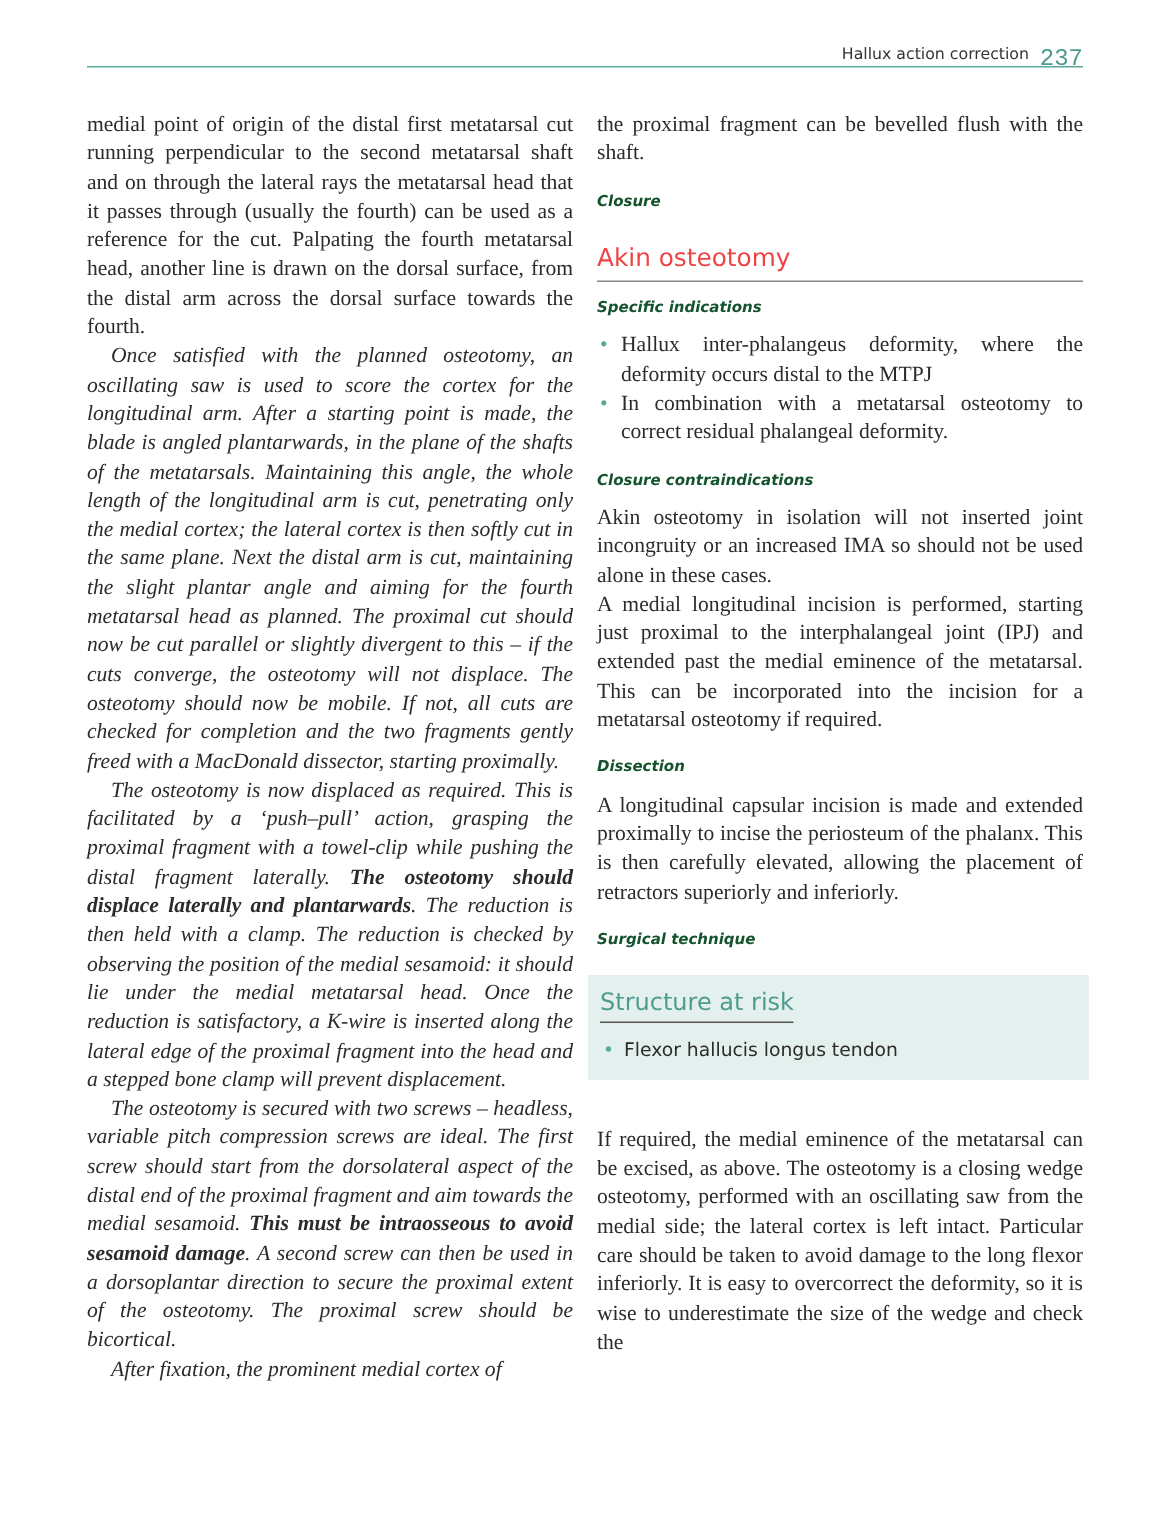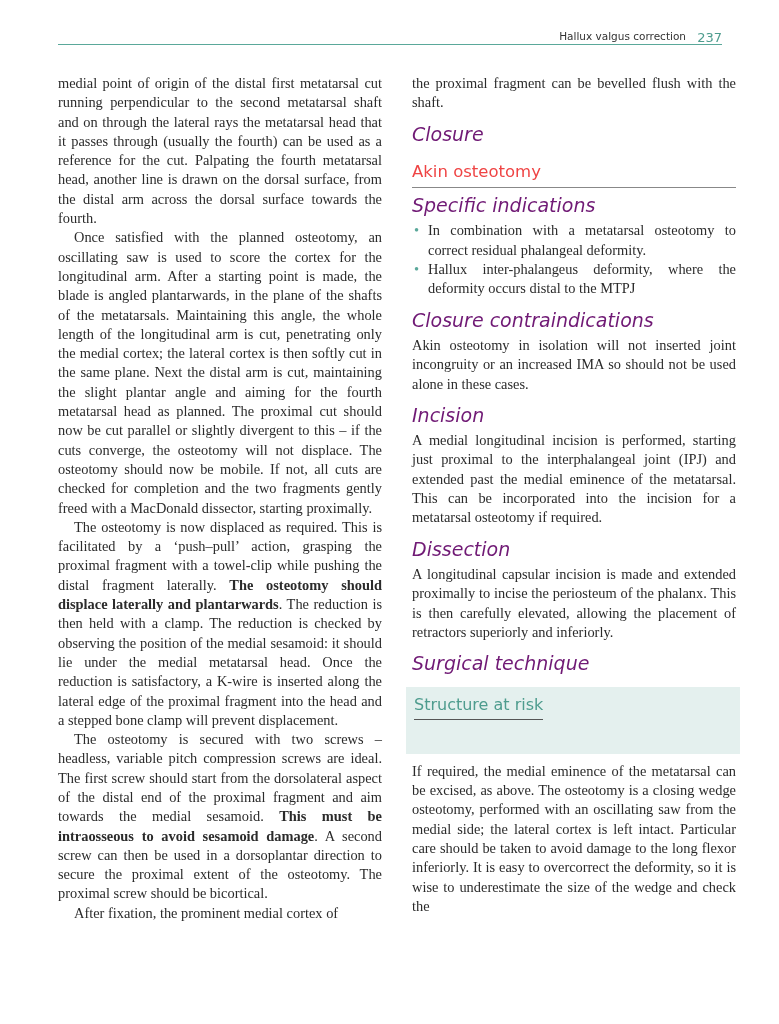--- a/index.html
+++ b/index.html
@@ -1,65 +1,67 @@
 <!DOCTYPE html>
 <html><head>
 <meta charset="utf-8">
 <style>
   html,body{margin:0;padding:0;background:#fff;}
   body{width:779px;height:1024px;position:relative;overflow:hidden;}
   .serif{font-family:"Liberation Serif","DejaVu Serif",serif;}
   .sans{font-family:"DejaVu Sans","Liberation Sans",sans-serif;}
   .header{position:absolute;left:58px;top:28px;width:664px;height:16px;border-bottom:1.5px solid #5aa89a;}
   .header .title{position:absolute;right:36px;top:2px;font-size:10.5px;color:#333;}
-  .header .pnum{position:absolute;right:0;top:2px;font-size:13px;color:#4e9c8e;}
+  .header .pnum{position:absolute;right:0;top:2px;font-size:16px;color:#4e9c8e;font-family:Liberation Mono, monospace;}
   .col{position:absolute;top:74px;width:324px;font-size:14.4px;line-height:19.3px;color:#2b2b2b;text-align:justify;}
   .col.left{left:58px;}
-  .col.right{left:412px;}
+  .col.right{left:398px;}
   .col p{margin:0;}
-  .indent{text-indent:16px;}
-  .h-italic{font-style:italic;color:#701a75;font-size:19px;margin:12px 0 6px 0;font-family:"DejaVu Sans","Liberation Sans",sans-serif;font-weight:400;}
+  .indent{text-indent:16px;font-style:italic;}
+  .h-italic{font-style:italic;color:#14532d;font-size:10px;margin:12px 0 6px 0;font-family:"DejaVu Sans","Liberation Sans",sans-serif;font-weight:700;}
   .h-section{color:#ef4444;font-size:16.5px;margin:18px 0 8px 0;padding-bottom:6px;border-bottom:1px solid #888;font-family:"DejaVu Sans","Liberation Sans",sans-serif;}
   ul.bul{list-style:none;margin:0;padding:0;}
   ul.bul li{position:relative;padding-left:16px;}
   ul.bul li::before{content:"\2022";position:absolute;left:2px;color:#5aa89a;}
-  .box{background:#e4f0ee;margin:14px 0 8px -6px;padding:8px 10px 26px 8px;width:316px;}
+  .box{background:#e4f0ee;margin:14px 0 31px -6px;padding:8px 10px 10px 8px;width:316px;}
   .box .bt{color:#4e9c8e;font-size:16px;display:inline-block;border-bottom:1.3px solid #555;padding-bottom:4px;margin-bottom:8px;}
   .box li{font-size:12.5px;}
   b{font-weight:bold;}
 </style>
 </head>
 <body>
 
 <div class="header">
-  <span class="title sans">Hallux valgus correction</span>
+  <span class="title sans">Hallux action correction</span>
   <span class="pnum sans">237</span>
 </div>
 
 <div class="col left serif">
   <p>medial point of origin of the distal first metatarsal cut running perpendicular to the second metatarsal shaft and on through the lateral rays the metatarsal head that it passes through (usually the fourth) can be used as a reference for the cut. Palpating the fourth metatarsal head, another line is drawn on the dorsal surface, from the distal arm across the dorsal surface towards the fourth.</p>
   <p class="indent">Once satisfied with the planned osteotomy, an oscillating saw is used to score the cortex for the longitudinal arm. After a starting point is made, the blade is angled plantarwards, in the plane of the shafts of the metatarsals. Maintaining this angle, the whole length of the longitudinal arm is cut, penetrating only the medial cortex; the lateral cortex is then softly cut in the same plane. Next the distal arm is cut, maintaining the slight plantar angle and aiming for the fourth metatarsal head as planned. The proximal cut should now be cut parallel or slightly divergent to this – if the cuts converge, the osteotomy will not displace. The osteotomy should now be mobile. If not, all cuts are checked for completion and the two fragments gently freed with a MacDonald dissector, starting proximally.</p>
   <p class="indent"><span>The osteotomy is now displaced as required. This is facilitated by a ‘push–pull’ action, grasping the proximal fragment with a towel-clip while pushing the distal fragment laterally. </span><b>The osteotomy should displace laterally and plantarwards</b><span>. The reduction is then held with a clamp. The reduction is checked by observing the position of the medial sesamoid: it should lie under the medial metatarsal head. Once the reduction is satisfactory, a K-wire is inserted along the lateral edge of the proximal fragment into the head and a stepped bone clamp will prevent displacement.</span></p>
   <p class="indent"><span>The osteotomy is secured with two screws – headless, variable pitch compression screws are ideal. The first screw should start from the dorsolateral aspect of the distal end of the proximal fragment and aim towards the medial sesamoid. </span><b>This must be intraosseous to avoid sesamoid damage</b><span>. A second screw can then be used in a dorsoplantar direction to secure the proximal extent of the osteotomy. The proximal screw should be bicortical.</span></p>
   <p class="indent">After fixation, the prominent medial cortex of</p>
 </div>
 
 <div class="col right serif">
   <p>the proximal fragment can be bevelled flush with the shaft.</p>
   <div class="h-italic">Closure</div>
   <div class="h-section">Akin osteotomy</div>
   <div class="h-italic" style="margin-top:8px">Specific indications</div>
   <ul class="bul">
+    <li>Hallux inter-phalangeus deformity, where the deformity occurs distal to the MTPJ</li>
     <li>In combination with a metatarsal osteotomy to correct residual phalangeal deformity.</li>
-    <li>Hallux inter-phalangeus deformity, where the deformity occurs distal to the MTPJ</li>
   </ul>
   <div class="h-italic">Closure contraindications</div>
   <p>Akin osteotomy in isolation will not inserted joint incongruity or an increased IMA so should not be used alone in these cases.</p>
-  <div class="h-italic">Incision</div>
   <p>A medial longitudinal incision is performed, starting just proximal to the interphalangeal joint (IPJ) and extended past the medial eminence of the metatarsal. This can be incorporated into the incision for a metatarsal osteotomy if required.</p>
   <div class="h-italic">Dissection</div>
   <p>A longitudinal capsular incision is made and extended proximally to incise the periosteum of the phalanx. This is then carefully elevated, allowing the placement of retractors superiorly and inferiorly.</p>
   <div class="h-italic">Surgical technique</div>
   <div class="box">
     <div class="bt sans">Structure at risk</div>
+    <ul class="bul sans">
+      <li>Flexor hallucis longus tendon</li>
+    </ul>
   </div>
   <p>If required, the medial eminence of the metatarsal can be excised, as above. The osteotomy is a closing wedge osteotomy, performed with an oscillating saw from the medial side; the lateral cortex is left intact. Particular care should be taken to avoid damage to the long flexor inferiorly. It is easy to overcorrect the deformity, so it is wise to underestimate the size of the wedge and check the</p>
 </div>
 
 </body></html>

